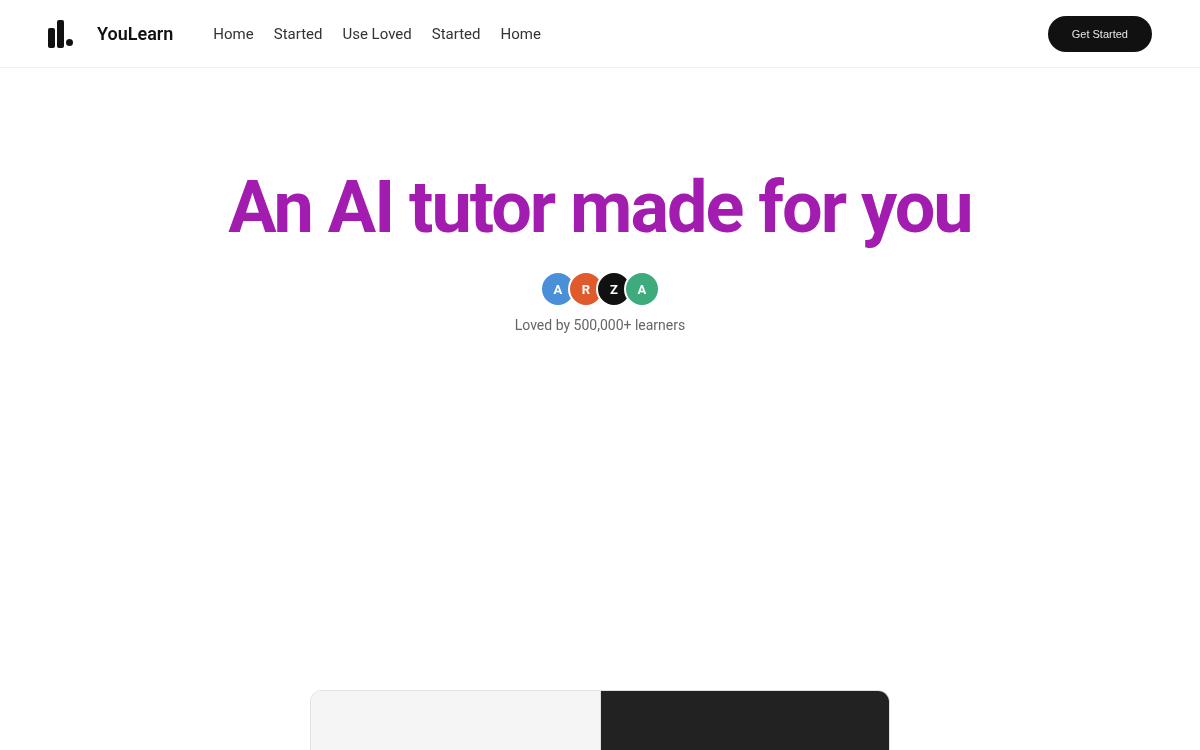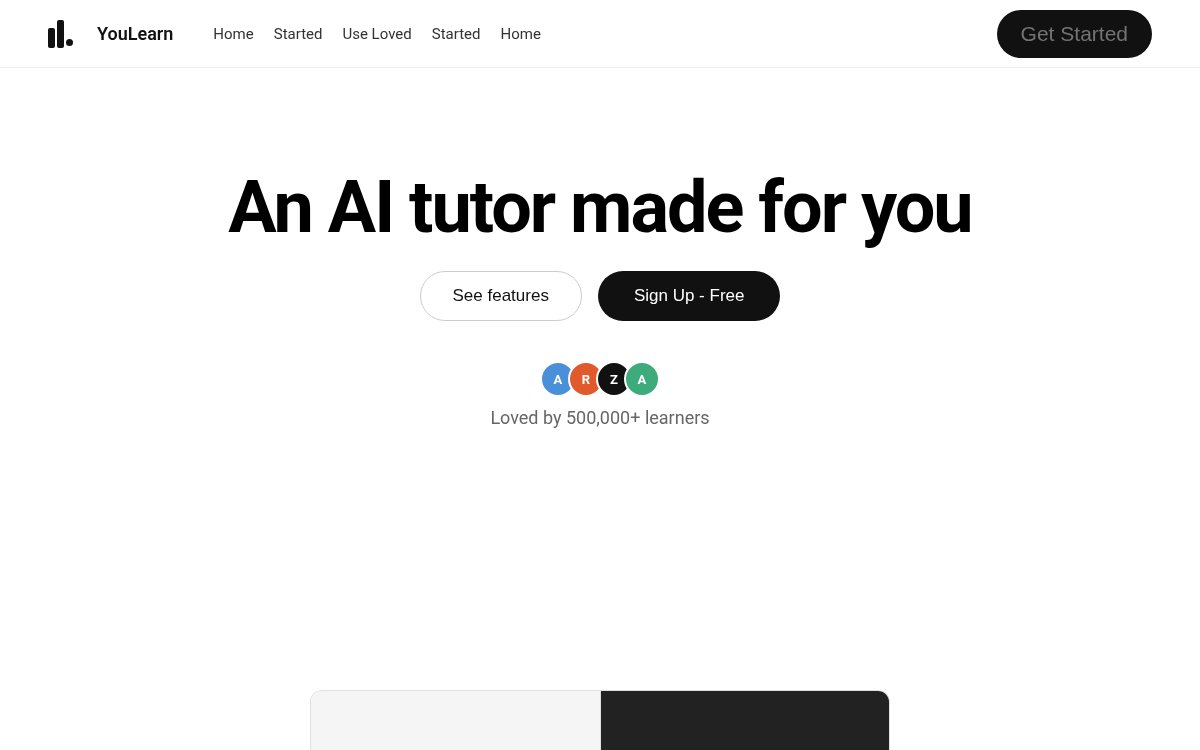--- a/index.html
+++ b/index.html
@@ -79,44 +79,44 @@
 
     .nav-links a {
       text-decoration: none;
       color: #333;
       font-size: 15px;
       font-weight: 400;
     }
 
     .get-started-btn {
       background: #111;
-      color: #737373;
+      color: #e5e5e5;
       border: none;
       border-radius: 24px;
       padding: 12px 24px;
-      font-size: 21px;
+      font-size: 11px;
       font-weight: 500;
       cursor: pointer;
     }
 
     
     .hero {
       display: flex;
       flex-direction: column;
       align-items: center;
       text-align: center;
       padding-top: 100px;
     }
 
     .hero-title {
       font-size: 72px;
       font-weight: 700;
       line-height: 1.1;
       letter-spacing: -2px;
-      color: #000000;
+      color: #a21caf;
       max-width: 800px;
       margin-bottom: 24px;
       text-align: center;
     }
 
     .hero-subtitle {
       font-size: 18px;
       color: #666;
       font-weight: 400;
       margin-bottom: 40px;
@@ -180,21 +180,21 @@
     .avatar:first-child {
       margin-left: 0;
     }
 
     .avatar-a1 { background: #4a90d9; }
     .avatar-r  { background: #e05a2b; }
     .avatar-z  { background: #111; }
     .avatar-a2 { background: #3dab7c; }
 
     .social-text {
-      font-size: 18px;
+      font-size: 14px;
       color: #666;
     }
 
     
     .bottom-preview {
       position: absolute;
       bottom: 0;
       left: 50%;
       transform: translateX(-50%);
       width: 580px;
@@ -237,24 +237,20 @@
       <li><a href="#">Use Loved</a></li>
       <li><a href="#">Started</a></li>
       <li><a href="#">Home</a></li>
     </ul>
   </div>
   <button class="get-started-btn">Get Started</button>
 </nav>
 
 <section class="hero">
   <h1 class="hero-title">An AI tutor made for you</h1>
-  <div class="hero-buttons">
-    <button class="btn-secondary">See features</button>
-    <button class="btn-primary">Sign Up - Free</button>
-  </div>
   <div class="social-proof">
     <div class="avatars">
       <div class="avatar avatar-a1">A</div>
       <div class="avatar avatar-r">R</div>
       <div class="avatar avatar-z">Z</div>
       <div class="avatar avatar-a2">A</div>
     </div>
     <span class="social-text">Loved by 500,000+ learners</span>
   </div>
 </section>

